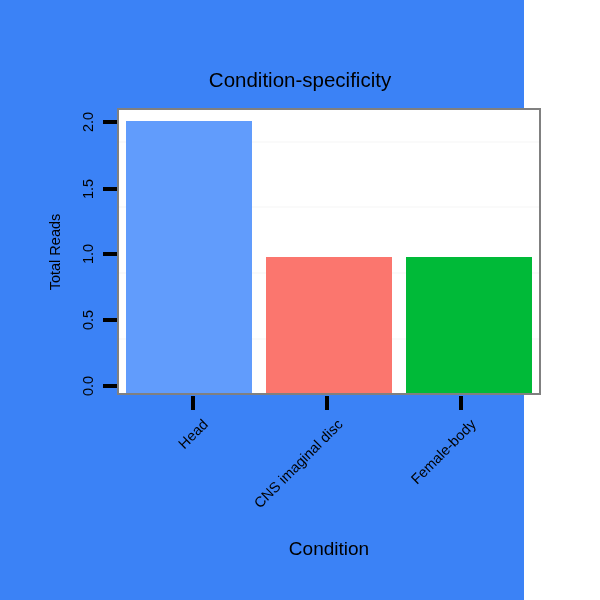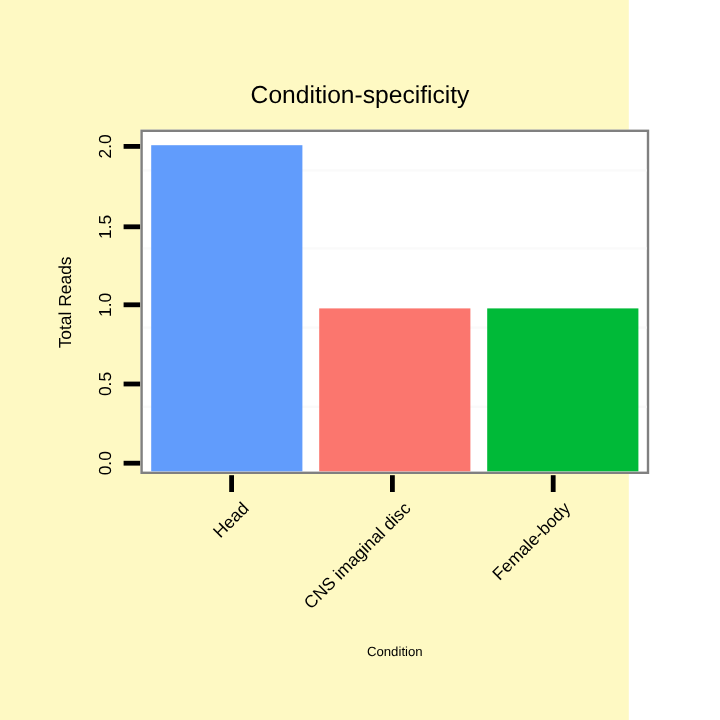--- a/index.html
+++ b/index.html
@@ -14,21 +14,21 @@
     overflow: hidden;
     font-family: "Liberation Sans", "DejaVu Sans", sans-serif;
     color: #000000;
   }
 
   #figure {
     position: absolute;
     left: 0; top: 0;
     width: 524px;
     height: 600px;
-    background: #fef9c3;
+    background: #3b82f6;
   }
 
   
   .chart-title {
     position: absolute;
     left: 0;
     top: 68px;
     width: 600px;
     text-align: center;
     font-size: 20.5px;
@@ -134,21 +134,21 @@
     font-size: 14.5px;
     color: #000000;
   }
 
   .x-axis-title {
     position: absolute;
     left: 117px;
     top: 538px;
     width: 424px;
     text-align: center;
-    font-size: 11px;
+    font-size: 19px;
     color: #000000;
     white-space: nowrap;
   }
 </style>
 </head>
 <body>
 
 <div id="figure">
 
   <div class="chart-title">Condition-specificity</div>

